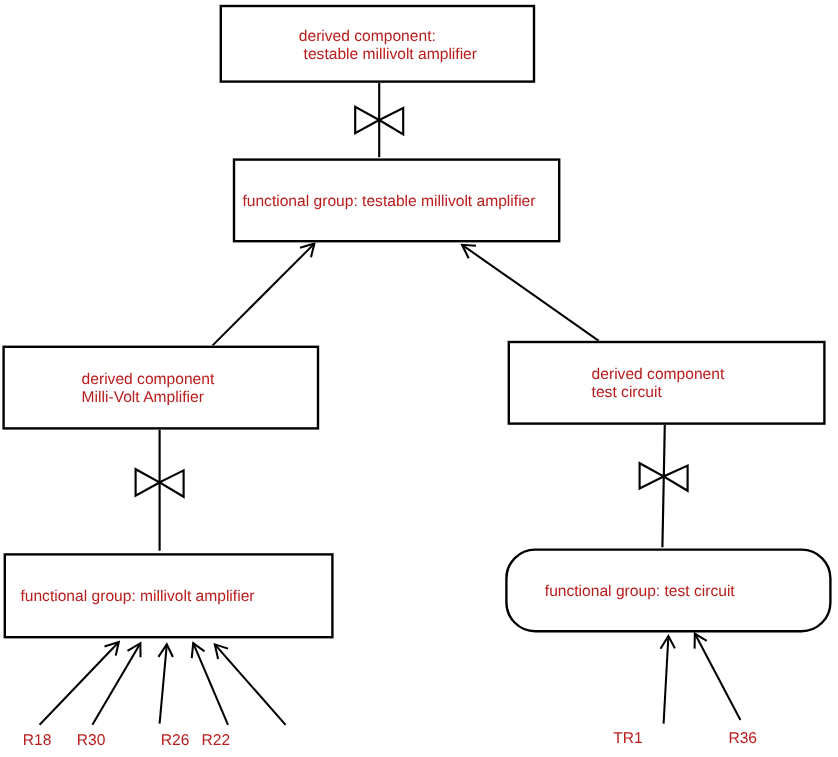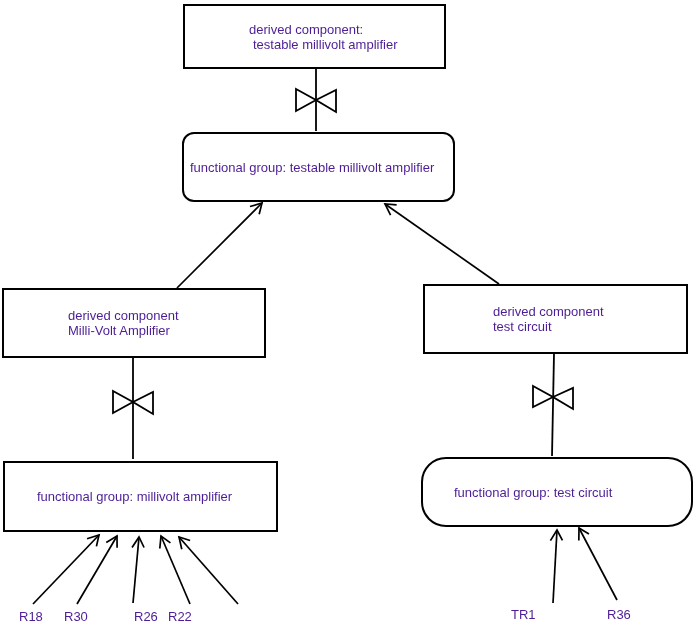--- a/index.html
+++ b/index.html
@@ -1,18 +1,18 @@
 <!DOCTYPE html>
 <html><head>
 <meta charset="utf-8">
 <style>
   html,body { margin:0; padding:0; background:#fff; }
   .canvas {
     position:relative; width:698px; height:631px; background:#fff;
-    font-family:"Liberation Sans", sans-serif; font-size:13px; color:#4c1d95;
+    font-family:"Liberation Sans", sans-serif; font-size:13px; color:#b91c1c;
     overflow:hidden;
   }
   .canvas svg { position:absolute; left:0; top:0; width:698px; height:631px; }
   .box {
     position:absolute; box-sizing:border-box; border:2px solid #000; background:#fff;
     display:flex; flex-direction:column; justify-content:center;
     line-height:15px; white-space:nowrap;
   }
   .tline { white-space:nowrap; }
   .tline.indent { padding-left:4px; }
@@ -53,30 +53,30 @@
 
     <line x1="553" y1="603" x2="557" y2="530" stroke="#000" stroke-width="1.7" marker-end="url(#ah)"></line>
     <line x1="617" y1="600" x2="579" y2="528" stroke="#000" stroke-width="1.7" marker-end="url(#ah)"></line>
   </svg>
 
   <div class="box" style="left:183px; top:4px; width:263px; height:65px; padding-left:64px;">
     <div class="tline">derived component:</div>
     <div class="tline indent">testable millivolt amplifier</div>
   </div>
 
-  <div class="box" style="left:182px; top:132px; width:273px; height:70px; padding-left:6px;border-radius:12px;">
+  <div class="box" style="left:194px; top:132px; width:273px; height:70px; padding-left:6px;">
     <div class="tline">functional group: testable millivolt amplifier</div>
   </div>
 
   <div class="box" style="left:2px; top:288px; width:264px; height:70px; padding-left:64px;">
     <div class="tline">derived component</div>
     <div class="tline">Milli-Volt Amplifier</div>
   </div>
 
-  <div class="box" style="left:3px; top:461px; width:275px; height:71px; padding-left:32px;">
+  <div class="box" style="left:3px; top:461px; width:275px; height:71px; padding-left:12px;">
     <div class="tline">functional group: millivolt amplifier</div>
   </div>
 
   <div class="box" style="left:423px; top:284px; width:265px; height:70px; padding-left:68px;">
     <div class="tline">derived component</div>
     <div class="tline">test circuit</div>
   </div>
 
   <div class="box" style="left:421px; top:457px; width:272px; height:70px; padding-left:31px;border-radius:25px;">
     <div class="tline">functional group: test circuit</div>

